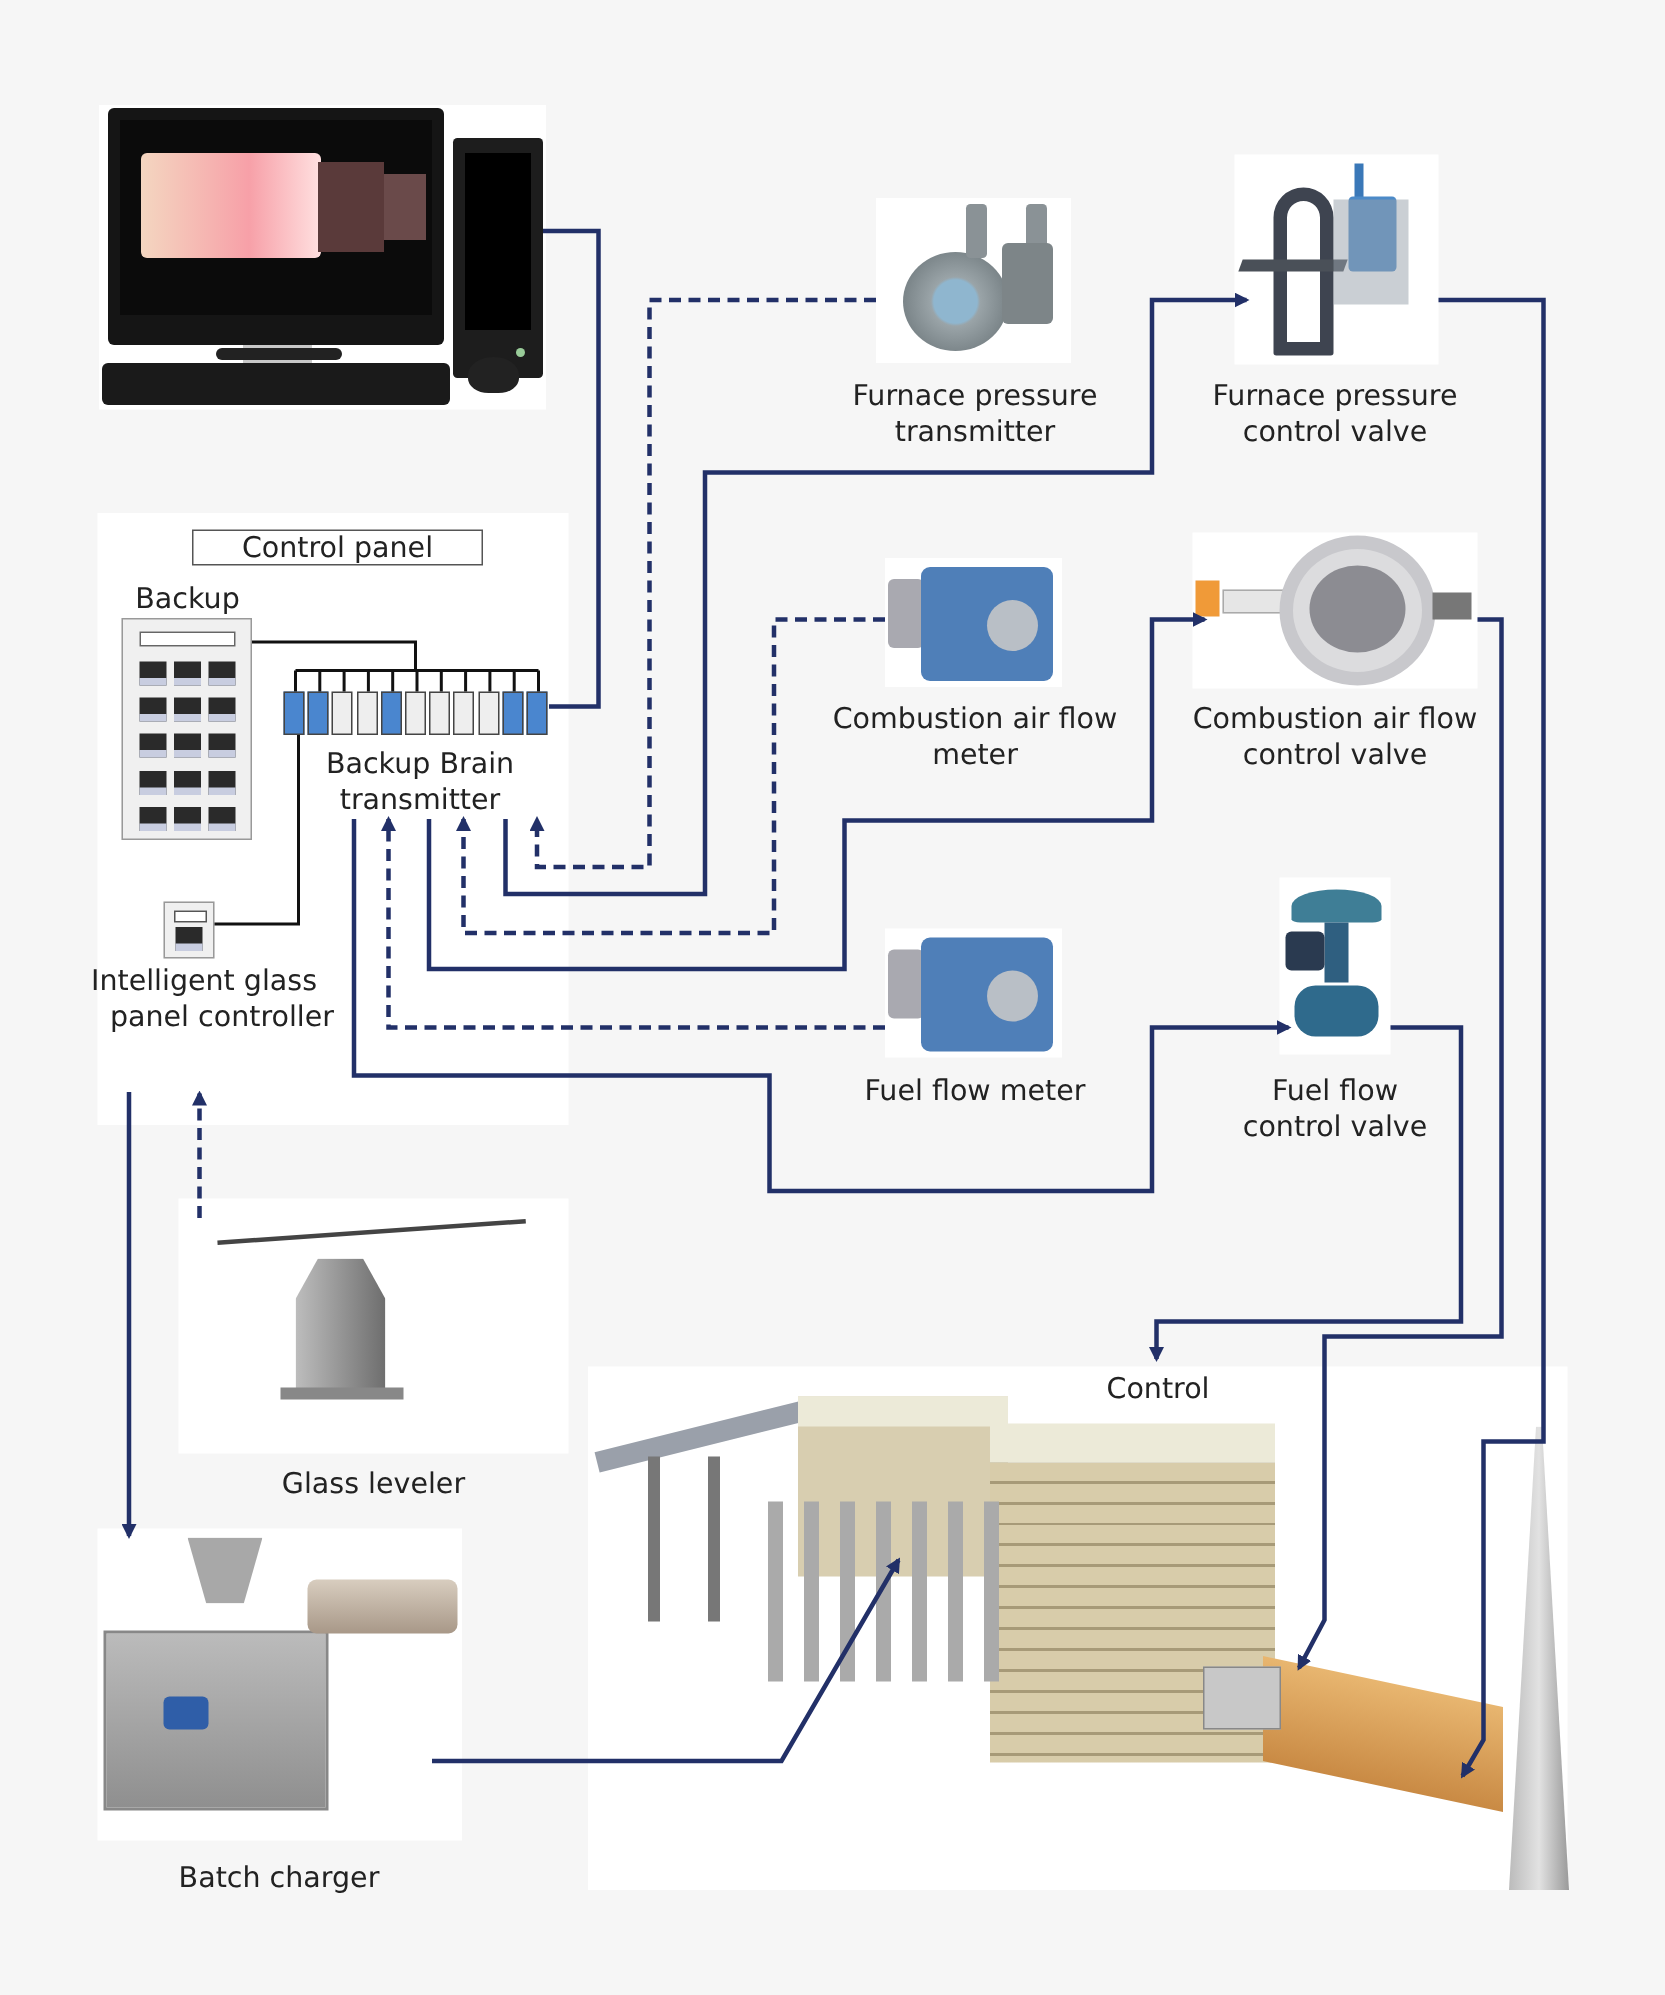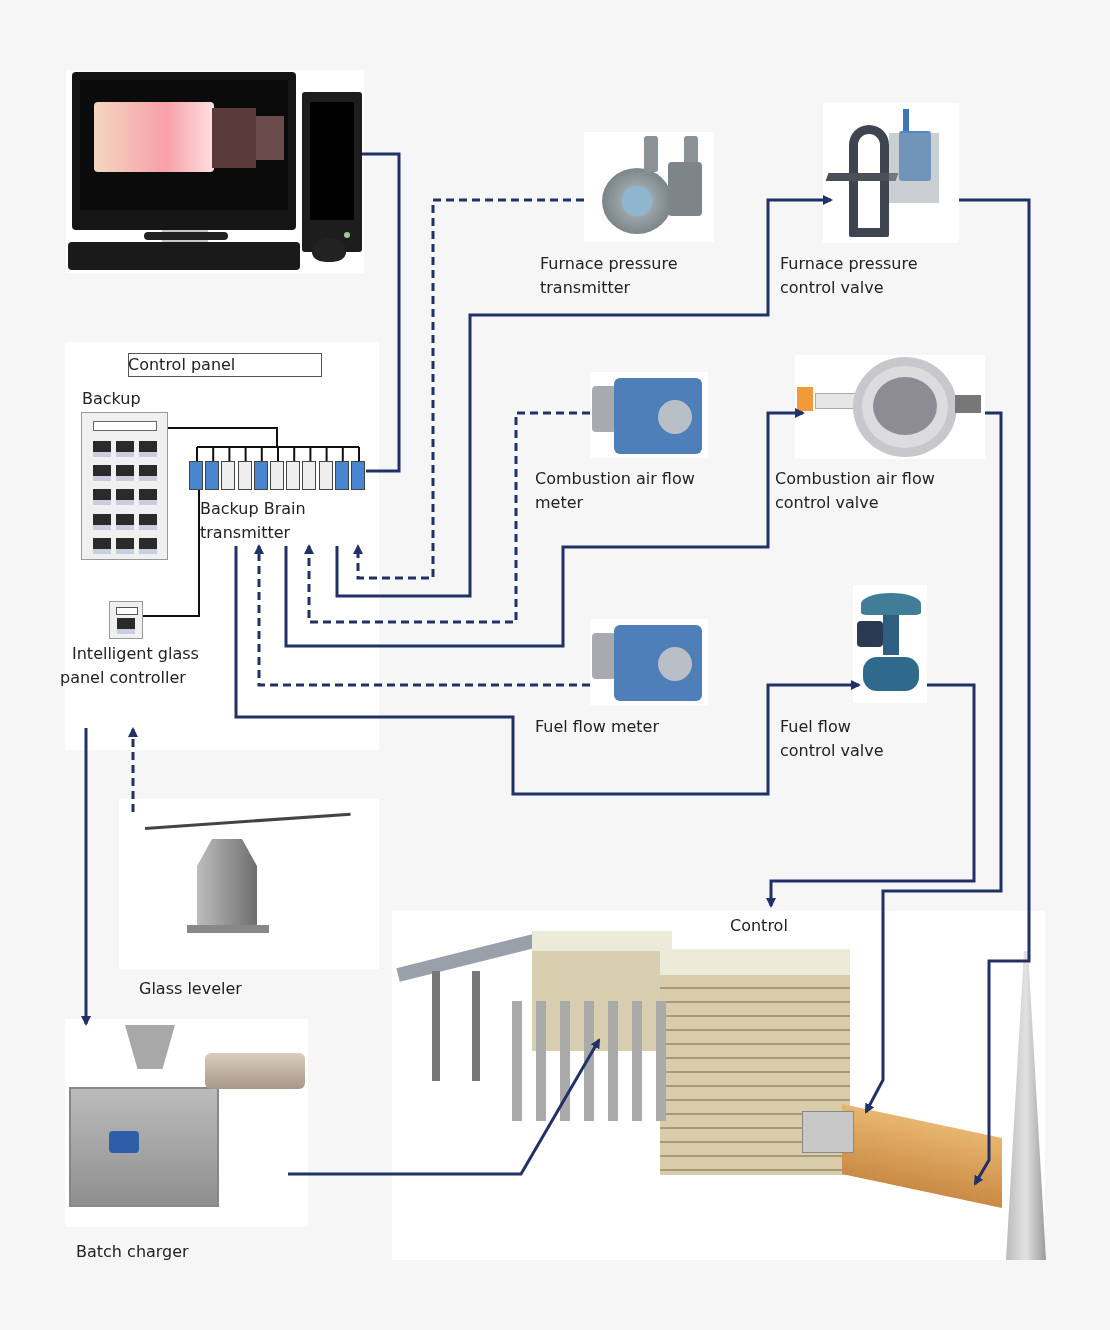--- a/index.html
+++ b/index.html
@@ -1,18 +1,18 @@
 <!DOCTYPE html>
 <html><head>
 <meta charset="utf-8">
 <style>
   html,body{margin:0;padding:0;}
   body{width:1110px;height:1330px;background:#f6f6f6;position:relative;overflow:hidden;font-family:"DejaVu Sans","Liberation Sans",sans-serif;color:#222;}
   .abs{position:absolute;}
-  .lbl{position:absolute;text-align:left;font-size:16px;line-height:24px;color:#222;white-space:nowrap;}
+  .lbl{position:absolute;text-align:center;font-size:19px;line-height:24px;color:#222;white-space:nowrap;}
   .imgbox{position:absolute;background:#fff;}
   svg{position:absolute;left:0;top:0;}
   
   .monitor{position:absolute;left:72px;top:72px;width:224px;height:158px;background:#151515;border-radius:4px;}
   .screen{position:absolute;left:8px;top:8px;right:8px;bottom:20px;background:#0b0b0b;}
   .tower{position:absolute;left:302px;top:92px;width:60px;height:160px;background:#1d1d1d;border-radius:3px;}
   .controller-mod{position:absolute;top:461px;width:14px;height:29px;border:1px solid #444;box-sizing:border-box;}
   .mod-blue{background:#4a86cf;}
   .mod-white{background:#eeeeee;}
   .backup{position:absolute;left:81px;top:412px;width:87px;height:148px;background:#f0f0f0;border:1px solid #999;box-sizing:border-box;}
@@ -76,21 +76,21 @@
     <div class="controller-mod mod-blue" style="left: 334.8px;"></div>
     <div class="controller-mod mod-blue" style="left: 351px;"></div>
   </div>
 <div class="lbl" style="left:200px;top:497px;width:160px;">Backup Brain</div>
 <div class="lbl" style="left:200px;top:521px;width:160px;">transmitter</div>
 
 <div class="abs" style="left:109px;top:601px;width:34px;height:38px;background:#f0f0f0;border:1px solid #999;box-sizing:border-box;">
   <div class="abs" style="left:6px;top:5px;width:20px;height:6px;border:1px solid #555;background:#fff;"></div>
   <div class="abs" style="left:7px;top:16px;width:18px;height:16px;background:#2a2a2a;border-bottom:5px solid #c8cde0;box-sizing:border-box;"></div>
 </div>
-<div class="lbl" style="left:72px;top:642px;width:176px;">Intelligent glass</div>
+<div class="lbl" style="left:48px;top:642px;width:176px;">Intelligent glass</div>
 <div class="lbl" style="left:60px;top:666px;width:176px;">panel controller</div>
 
 <div class="imgbox" style="left:584px;top:132px;width:130px;height:110px;">
   <div class="abs" style="left:18px;top:36px;width:70px;height:66px;border-radius:50%;background:radial-gradient(circle,#8fb6cf 30%,#9aa4a8 34%,#7c868a 70%);"></div>
   <div class="abs" style="left:60px;top:4px;width:14px;height:36px;background:#8a9296;border-radius:3px;"></div>
   <div class="abs" style="left:100px;top:4px;width:14px;height:36px;background:#8a9296;border-radius:3px;"></div>
   <div class="abs" style="left:84px;top:30px;width:34px;height:54px;background:#7d8588;border-radius:4px;"></div>
 </div>
 <div class="lbl" style="left:540px;top:252px;width:220px;">Furnace pressure</div>
 <div class="lbl" style="left:540px;top:276px;width:220px;">transmitter</div>

